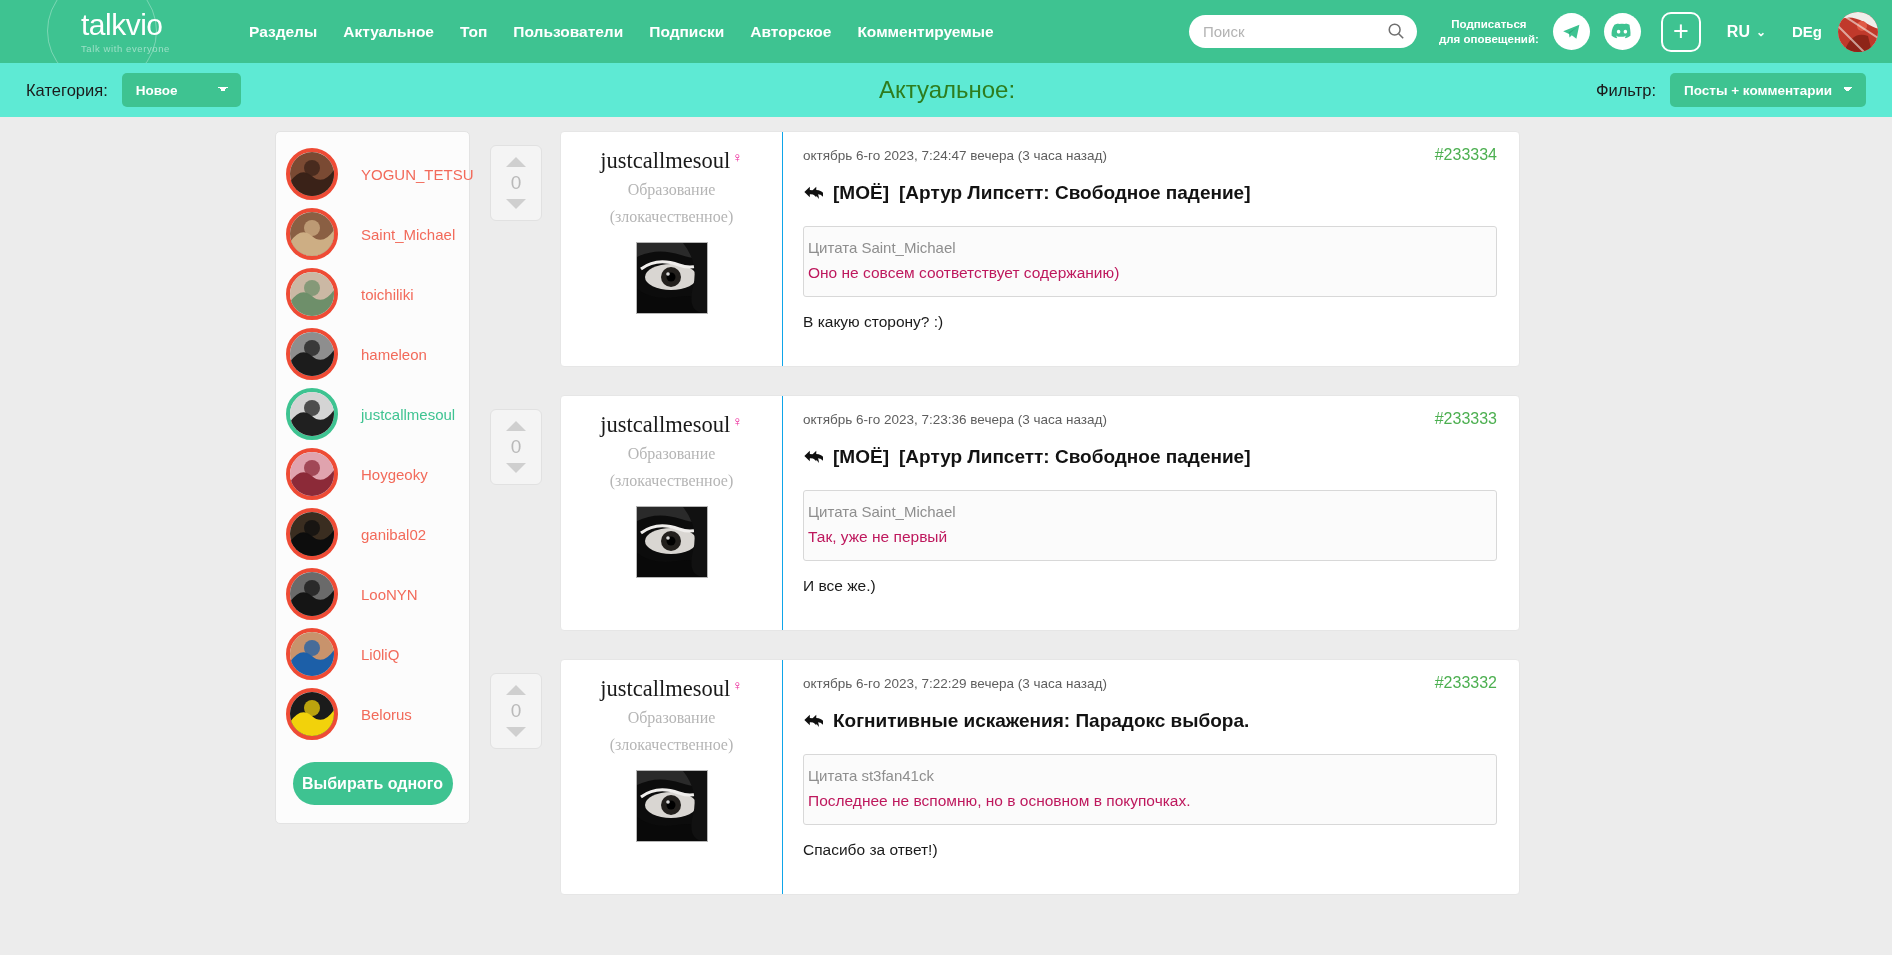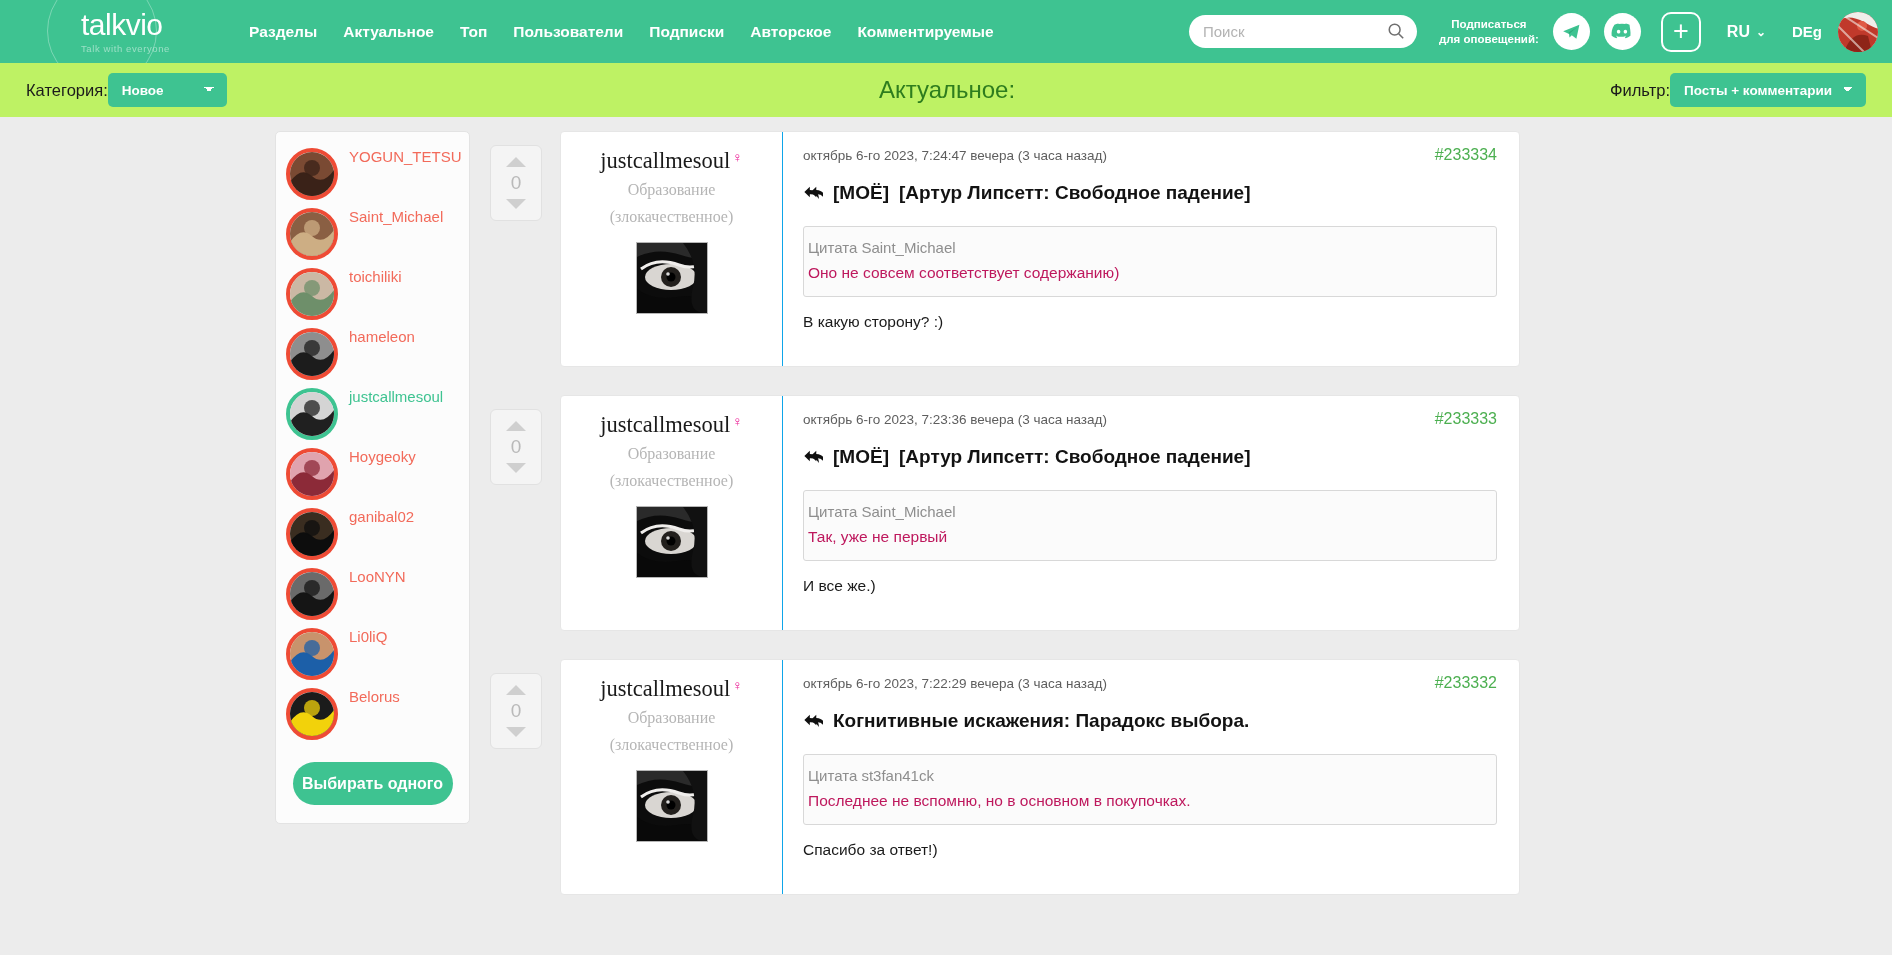--- a/index.html
+++ b/index.html
@@ -143,39 +143,40 @@
     width: 40px; height: 40px;
     border-radius: 50%;
     overflow: hidden;
     cursor: pointer;
     background: #b03030;
   }
 
   
   .subbar {
     height: 54px;
-    background: #bef264;
+    background: #5eead4;
     display: flex;
     align-items: center;
     padding: 0 26px;
     position: relative;
   }
   .sublabel {
     font-size: 16.5px;
     color: #1b1b1b;
   }
   .greenselect {
     background: #3ec391;
     border: none;
     border-radius: 5px;
     color: #ffffff;
     font-size: 13.5px;
     font-weight: 700;
     height: 34px;
     padding: 0 30px 0 14px;
+    margin-left: 14px;
     font-family: "Liberation Sans", sans-serif;
     cursor: pointer;
     appearance: none;
     -webkit-appearance: none;
     background-image:
       linear-gradient(45deg, transparent 50%, #fff 50%),
       linear-gradient(135deg, #fff 50%, transparent 50%);
     background-position:
       calc(100% - 18px) 14px,
       calc(100% - 13px) 14px;
@@ -208,21 +209,22 @@
     margin-left: 275px;
     width: 195px;
     background: #fcfcfc;
     border: 1px solid #e3e3e3;
     border-radius: 5px;
     padding: 12px 0 18px 0;
     flex: 0 0 auto;
   }
   .user-row {
     display: flex;
-    gap: 11px;
+    align-items: center;
+    gap: 23px;
     padding: 4px 10px;
     cursor: pointer;
   }
   .u-ava {
     width: 52px; height: 52px;
     border-radius: 50%;
     border: 4px solid #ee4b35;
     flex: 0 0 auto;
     overflow: hidden;
     position: relative;

